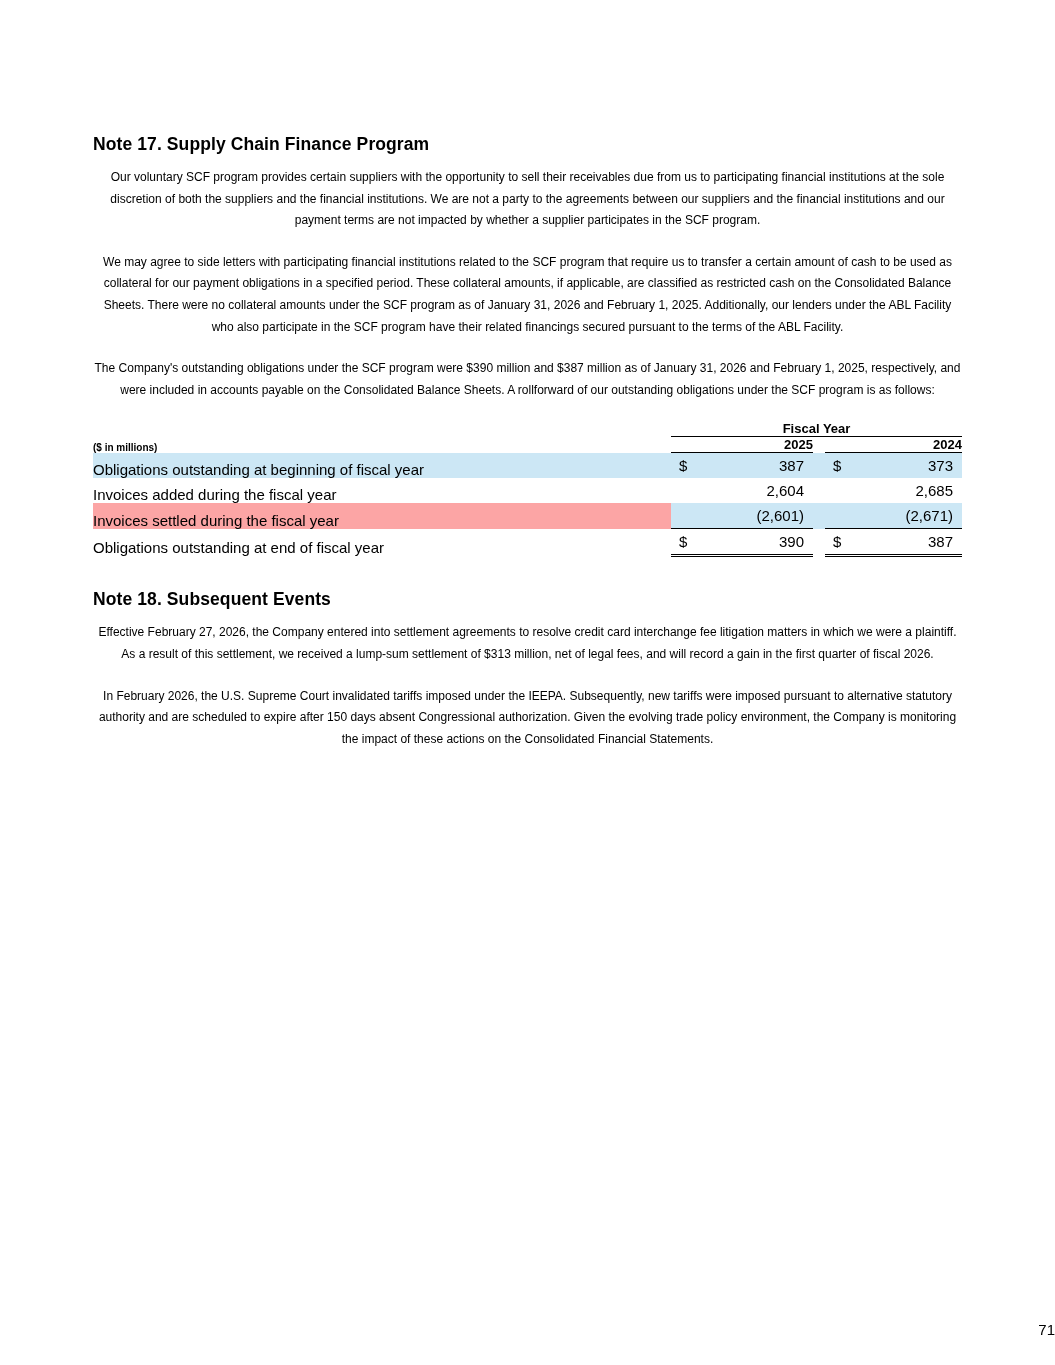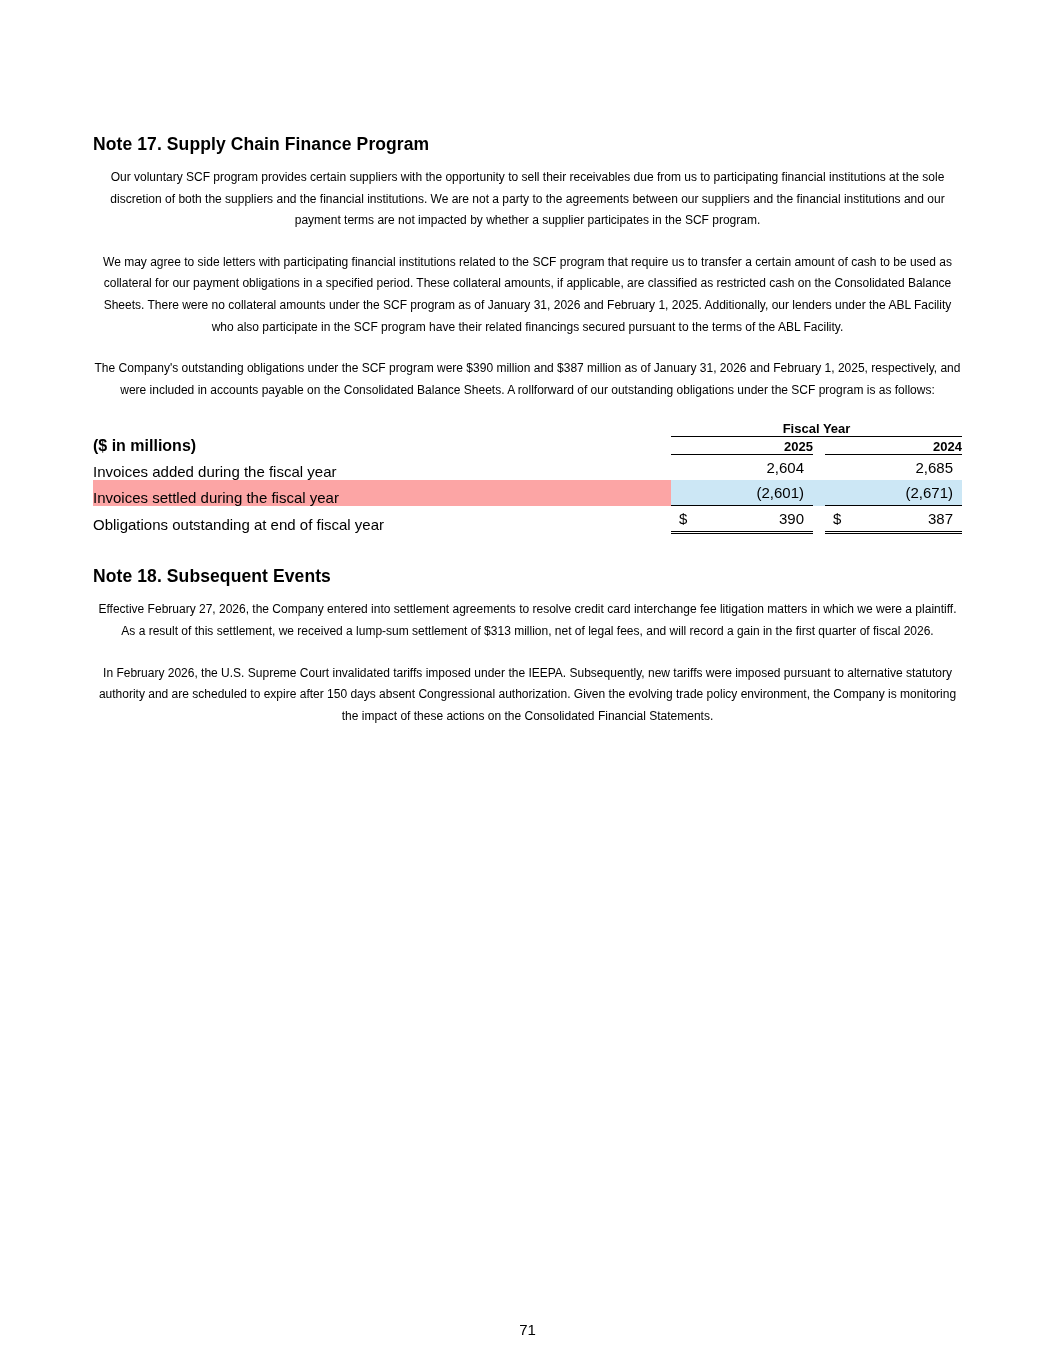--- a/index.html
+++ b/index.html
@@ -56,21 +56,21 @@
     padding-bottom: 3px;
   }
   .col-year {
     font-size: 13px;
     font-weight: bold;
     text-align: right;
     border-bottom: 1px solid #000;
     padding: 4px 0 3px 0;
   }
   .units {
-    font-size: 16px;
+    font-size: 10px;
     font-weight: bold;
     padding: 4px 0 3px 6px;
   }
   .row-label {
     font-size: 15px;
     padding: 4px 0 4px 7px;
   }
   td.val { font-size: 15px; }
   .val-inner {
     display: flex;
@@ -79,21 +79,21 @@
     padding: 4px 9px 4px 8px;
   }
   tr.hl td { background: #cce7f5; }
   td.rule { border-bottom: 1px solid #000; }
   td.dbl  { border-bottom: 3px double #000; }
   .page-number {
     position: absolute;
     left: 0;
     right: 0;
     bottom: 27px;
-    text-align: center;
+    text-align: right;
     font-size: 15px;
     margin-top: 28px;
   }
 </style>
 </head>
 <body>
 
 <div class="page">
   <div class="content">
 
@@ -114,20 +114,36 @@
           <td></td>
           <td class="fy-header" colspan="3">Fiscal Year</td>
         </tr>
         <tr>
           <td class="units">($ in millions)</td>
           <td class="col-year">2025</td>
           <td></td>
           <td class="col-year">2024</td>
         </tr>
 
+        <tr class="hl">
+          <td class="row-label" style="background: rgb(204, 231, 245);">Obligations outstanding at beginning of fiscal year</td>
+          <td class="val" style="background: rgb(204, 231, 245);">
+            <div class="val-inner">
+              <span>$</span>
+              <span>387</span>
+            </div>
+          </td>
+          <td style="background: rgb(204, 231, 245);"></td>
+          <td class="val" style="background: rgb(204, 231, 245);">
+            <div class="val-inner">
+              <span>$</span>
+              <span>373</span>
+            </div>
+          </td>
+        </tr>
 
         <tr>
           <td class="row-label">Invoices added during the fiscal year</td>
           <td class="val">
             <div class="val-inner">
               <span></span>
               <span>2,604</span>
             </div>
           </td>
           <td></td>

